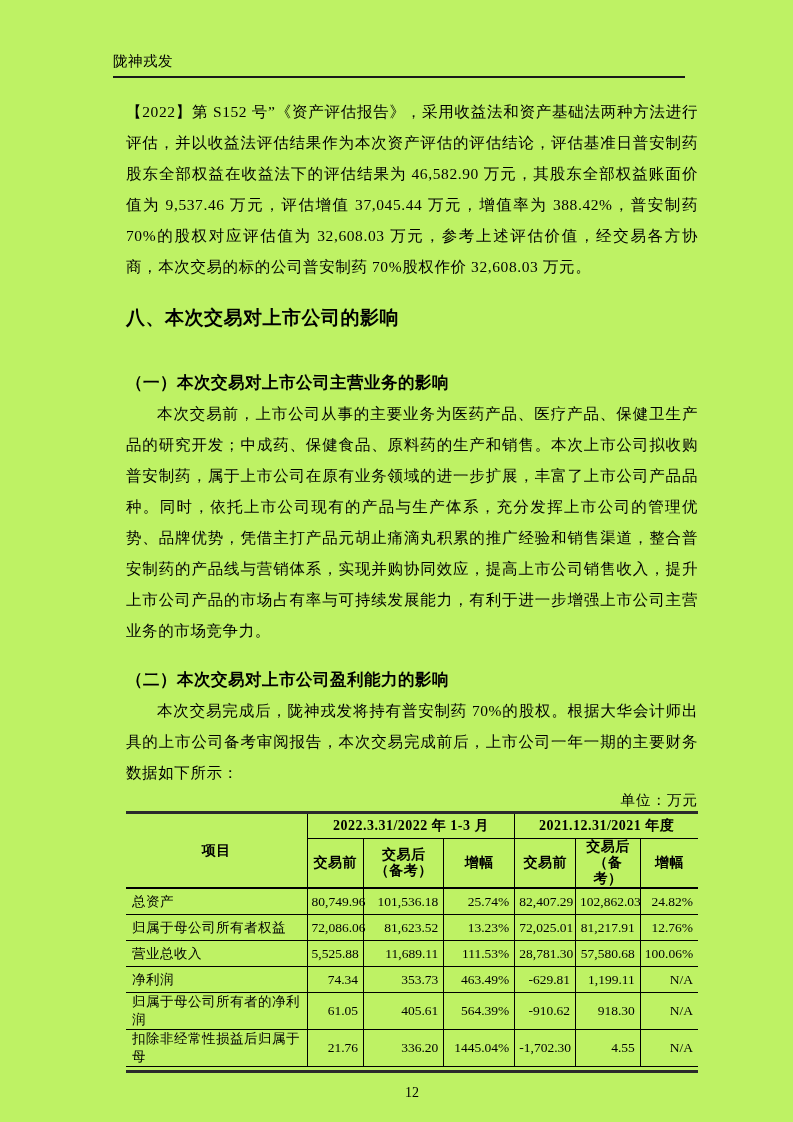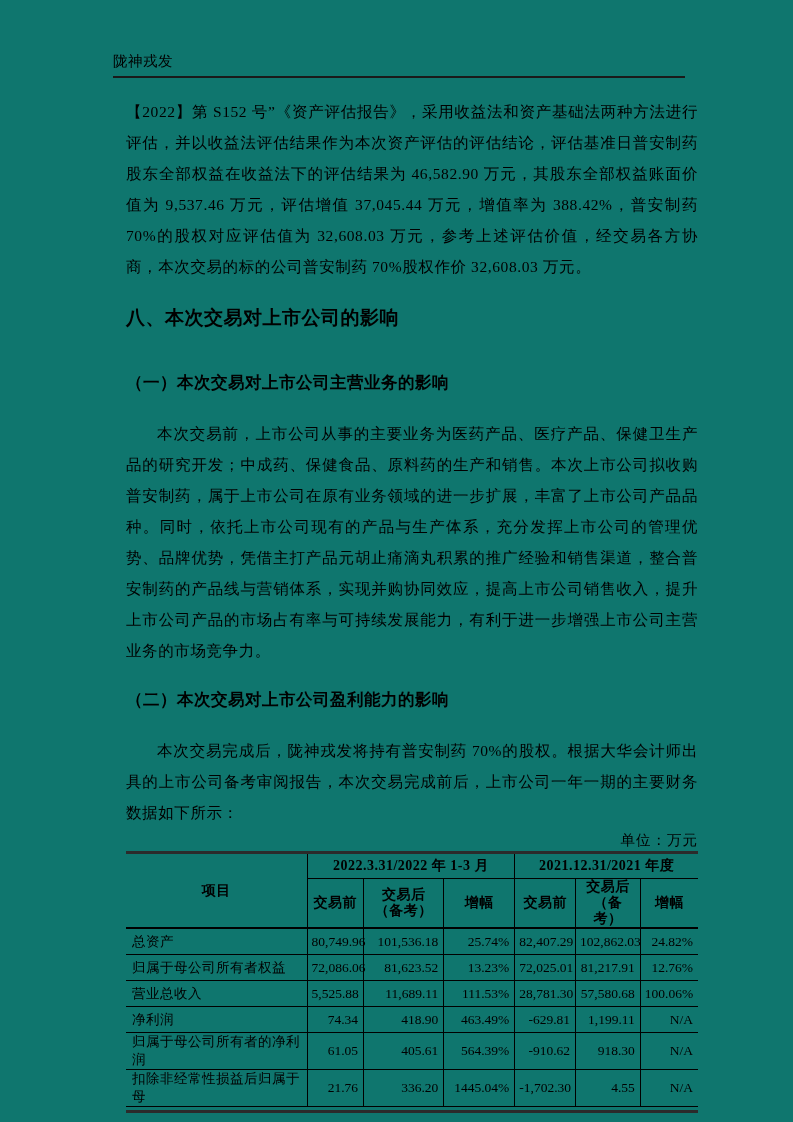--- a/index.html
+++ b/index.html
@@ -1,19 +1,19 @@
 <!DOCTYPE html>
 <html lang="zh"><head>
 <meta charset="utf-8">
 <style>
   html, body { margin:0; padding:0; background:#ffffff; }
   .page {
     position:relative;
     width:793px; height:1122px;
-    background:#0f766e;
+    background:#bef264;
     box-sizing:border-box;
     outline:1px solid #d9d9d9;
     font-family:"Liberation Serif","DejaVu Serif",serif;
     color:#000;
     overflow:hidden;
   }
   
   .page-header {
     position:absolute; top:52px; left:113px; width:572px;
     display:flex; justify-content:space-between; align-items:flex-end;
@@ -29,21 +29,21 @@
   }
   .para.indent { text-indent:2em; }
   .sec-heading {
     margin:23px 0 0 0; font-family:"Liberation Sans","DejaVu Sans",sans-serif;
     font-size:19px; line-height:26px; font-weight:bold; letter-spacing:0.5px;
   }
   .sub-heading {
     margin:39px 0 0 0; font-family:"Liberation Sans","DejaVu Sans",sans-serif;
     font-size:16.5px; line-height:24px; font-weight:bold; letter-spacing:0.5px;
   }
-  .after-heading { margin-top:24px; }
+  .after-heading { margin-top:4px; }
   .sub2 { margin-top:21px; }
   .unit-note {
     margin:3px 0 2px 0; font-size:14.5px; line-height:18px;
     text-align:right; letter-spacing:1px;
   }
   
   table.fin-table {
     width:572px; border-collapse:collapse; table-layout:fixed;
     border-top:3px solid #2b2b2b;
     font-size:13.5px;
@@ -140,21 +140,21 @@
           <td class="num">5,525.88</td>
           <td class="num">11,689.11</td>
           <td class="num">111.53%</td>
           <td class="num">28,781.30</td>
           <td class="num">57,580.68</td>
           <td class="num">100.06%</td>
         </tr>
         <tr>
           <td class="item">净利润</td>
           <td class="num">74.34</td>
-          <td class="num">418.90</td>
+          <td class="num">353.73</td>
           <td class="num">463.49%</td>
           <td class="num">-629.81</td>
           <td class="num">1,199.11</td>
           <td class="num">N/A</td>
         </tr>
         <tr>
           <td class="item">归属于母公司所有者的净利润</td>
           <td class="num">61.05</td>
           <td class="num">405.61</td>
           <td class="num">564.39%</td>

